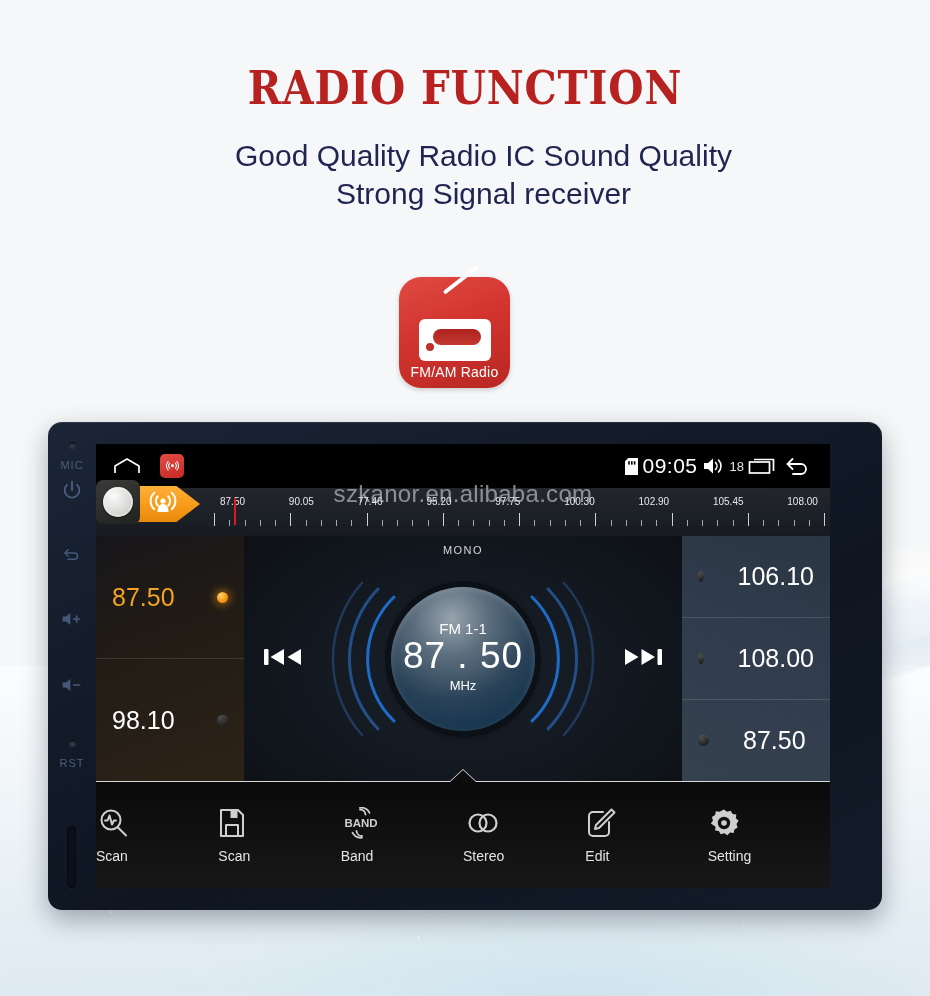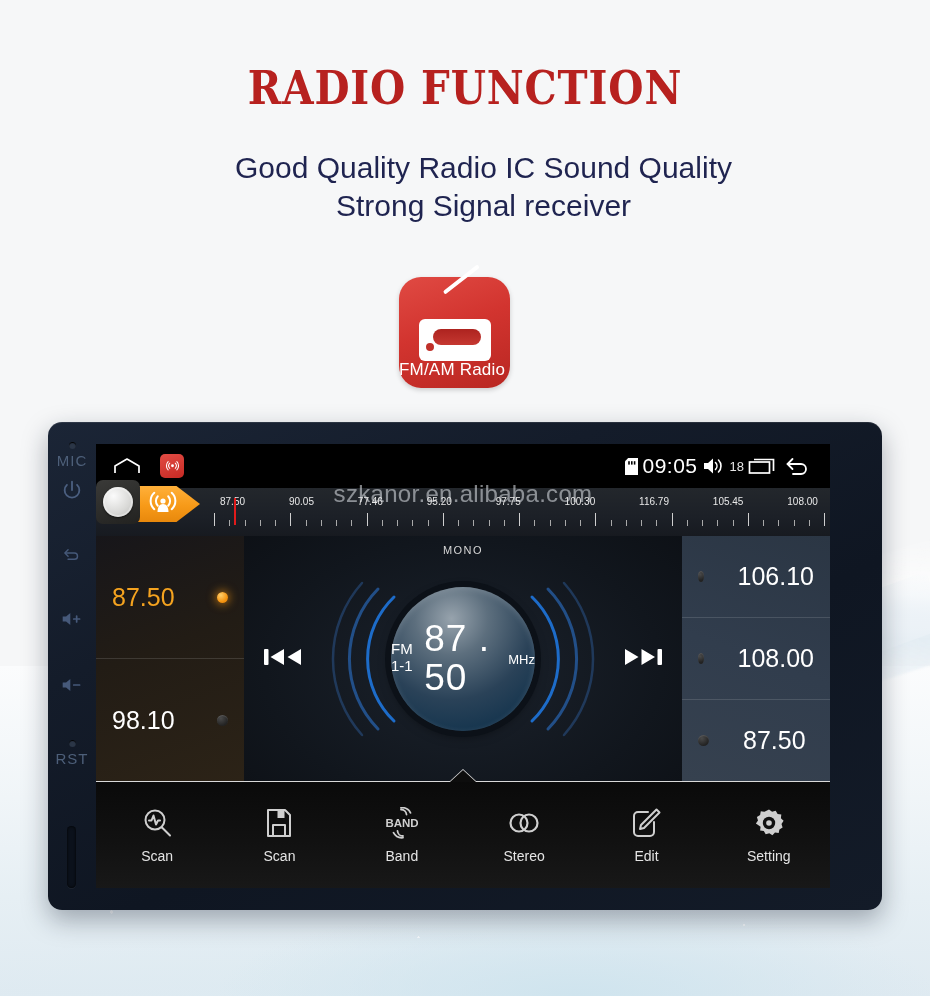--- a/index.html
+++ b/index.html
@@ -45,21 +45,21 @@
   .header{position:absolute;top:0;left:0;width:930px;z-index:3;text-align:center;}
   .title{
     margin:0;padding-top:64px;
     font-family:"DejaVu Serif", serif;
     font-weight:bold;font-size:47px;letter-spacing:1px;
     color:#b7211f;
     transform:scaleX(.86);
     line-height:1;
   }
   .subtitle{
-    margin:12px;padding-top:26px;
+    margin:0;padding-top:26px;
     font-size:30px;line-height:1.28;color:#1f2450;font-weight:400;padding-left:37px;
   }
 
   
   .appicon-wrap{position:absolute;left:399px;top:277px;z-index:3;}
   .appicon{
     width:111px;height:111px;border-radius:22px;position:relative;
     background:linear-gradient(160deg,#e04a43 0%,#d2342f 45%,#b92722 100%);
     box-shadow:0 2px 5px rgba(0,0,0,.18);
   }
@@ -72,40 +72,40 @@
   }
   .radio-knob{
     position:absolute;left:25px;top:64px;width:12px;height:12px;border-radius:50%;
     background:#c0302a;border:2px solid #fff;box-sizing:border-box;
   }
   .radio-ant{
     position:absolute;left:45px;top:14px;width:44px;height:4px;border-radius:3px;background:#fff;
     transform:rotate(-38deg);transform-origin:left center;
   }
   .appicon-label{
-    position:absolute;left:0;right:0;bottom:8px;text-align:left;
-    color:#fff;font-size:17px;letter-spacing:.2px;
+    position:absolute;left:0;right:0;bottom:8px;text-align:center;
+    color:#fff;font-size:14px;letter-spacing:.2px;
   }
 
   
   .device{
     position:absolute;left:48px;top:422px;width:834px;height:488px;z-index:4;
     border-radius:14px;
     background:linear-gradient(155deg,#1b2536 0%,#141c2a 30%,#0f1622 60%,#131b28 100%);
     box-shadow:0 10px 26px rgba(20,30,45,.35), inset 0 1px 0 rgba(255,255,255,.09);
     padding:0;box-sizing:border-box;
   }
   .bezel-left{
     position:absolute;left:0;top:0;width:48px;height:488px;
     display:flex;flex-direction:column;align-items:center;
     color:#4a5c76;
   }
   .bz{position:absolute;left:0;width:48px;text-align:center;}
   .mic-hole{width:7px;height:7px;border-radius:50%;background:#2b3647;margin:0 auto;box-shadow:inset 0 1px 1px #000;}
-  .bz-label{font-size:15px;letter-spacing:1px;color:#4d5f79;margin-top:3px;text-align:center;}
+  .bz-label{font-size:11px;letter-spacing:1px;color:#4d5f79;margin-top:10px;text-align:center;}
   .bz-ico{width:22px;height:22px;margin:0 auto;color:#46597a;}
   .bz-ico svg{width:22px;height:22px;display:block;}
   .slot{
     position:absolute;left:19px;top:404px;width:9px;height:62px;border-radius:5px;
     background:#0b111b;box-shadow:inset 0 0 3px #000, 0 1px 0 rgba(255,255,255,.05);
   }
 
   .screen{
     position:absolute;left:48px;top:22px;width:734px;height:444px;overflow:hidden;
     background:#111;
@@ -202,21 +202,21 @@
   .mono{
     position:absolute;top:8px;left:0;right:0;text-align:center;
     color:#d6d6d6;font-size:11px;letter-spacing:1.5px;
   }
   .dial-center{position:relative;width:330px;height:200px;display:flex;align-items:center;justify-content:center;}
   .arcs{position:absolute;left:0;top:0;width:330px;height:200px;}
   .dial{
     position:relative;width:144px;height:144px;border-radius:50%;
     background:radial-gradient(circle at 42% 22%, #97a3ad 0%, #5d6f7e 26%, #2a4258 58%, #17364f 80%, #0f2538 100%);
     box-shadow:0 0 0 6px #0c1118, 0 4px 12px rgba(0,0,0,.6), inset 0 2px 6px rgba(255,255,255,.18);
-    display:flex;flex-direction:row;align-items:center;justify-content:flex-end;
+    display:flex;flex-direction:column;align-items:center;justify-content:center;
     color:#fff;
   }
   .dial-band{font-size:15px;margin-top:-4px;}
   .dial-freq{font-size:37px;font-weight:400;letter-spacing:1px;line-height:1.05;}
   .dial-unit{font-size:13px;margin-top:2px;}
   .navbtn{position:absolute;top:50%;transform:translateY(-50%);cursor:pointer;}
   .navbtn.prev{left:16px;}
   .navbtn.next{right:16px;}
   .caret{
     position:absolute;left:50%;bottom:-1px;transform:translateX(-50%);
@@ -225,21 +225,21 @@
     filter:drop-shadow(0 -1px 0 #dcdcdc);
   }
 
   
   .toolbar{
     height:107px;background:linear-gradient(180deg,#0a0a0a 0%,#111 55%,#181818 100%);
     border-top:1px solid #d9d9d9;
     display:flex;align-items:center;
   }
   .tool{
-    flex:1;display:flex;flex-direction:column;align-items:center;justify-content:center;gap:9px;
+    flex:1;display:flex;flex-direction:column;justify-content:center;gap:9px;
     color:#cfcfcf;cursor:pointer;
   }
   .tool svg{display:block;}
   .tool-label{font-size:14px;color:#e4e4e4;}
 </style>
 </head>
 <body>
 
 <div class="bg">
   <div class="bg-ice"></div>
@@ -385,21 +385,21 @@
       </div>
 
       <div class="ruler">
         <div class="ruler-labels">
           <span>87.50</span>
           <span>90.05</span>
           <span>77.46</span>
           <span>95.20</span>
           <span>97.75</span>
           <span>100.30</span>
-          <span>116.79</span>
+          <span>102.90</span>
           <span>105.45</span>
           <span>108.00</span>
         </div>
         <div class="ticks" id="ticks">
             <div class="tick maj" style="left: 0%;"></div>
             <div class="tick min" style="left: 2.5%;"></div>
             <div class="tick min" style="left: 5%;"></div>
             <div class="tick min" style="left: 7.5%;"></div>
             <div class="tick min" style="left: 10%;"></div>
             <div class="tick maj" style="left: 12.5%;"></div>

